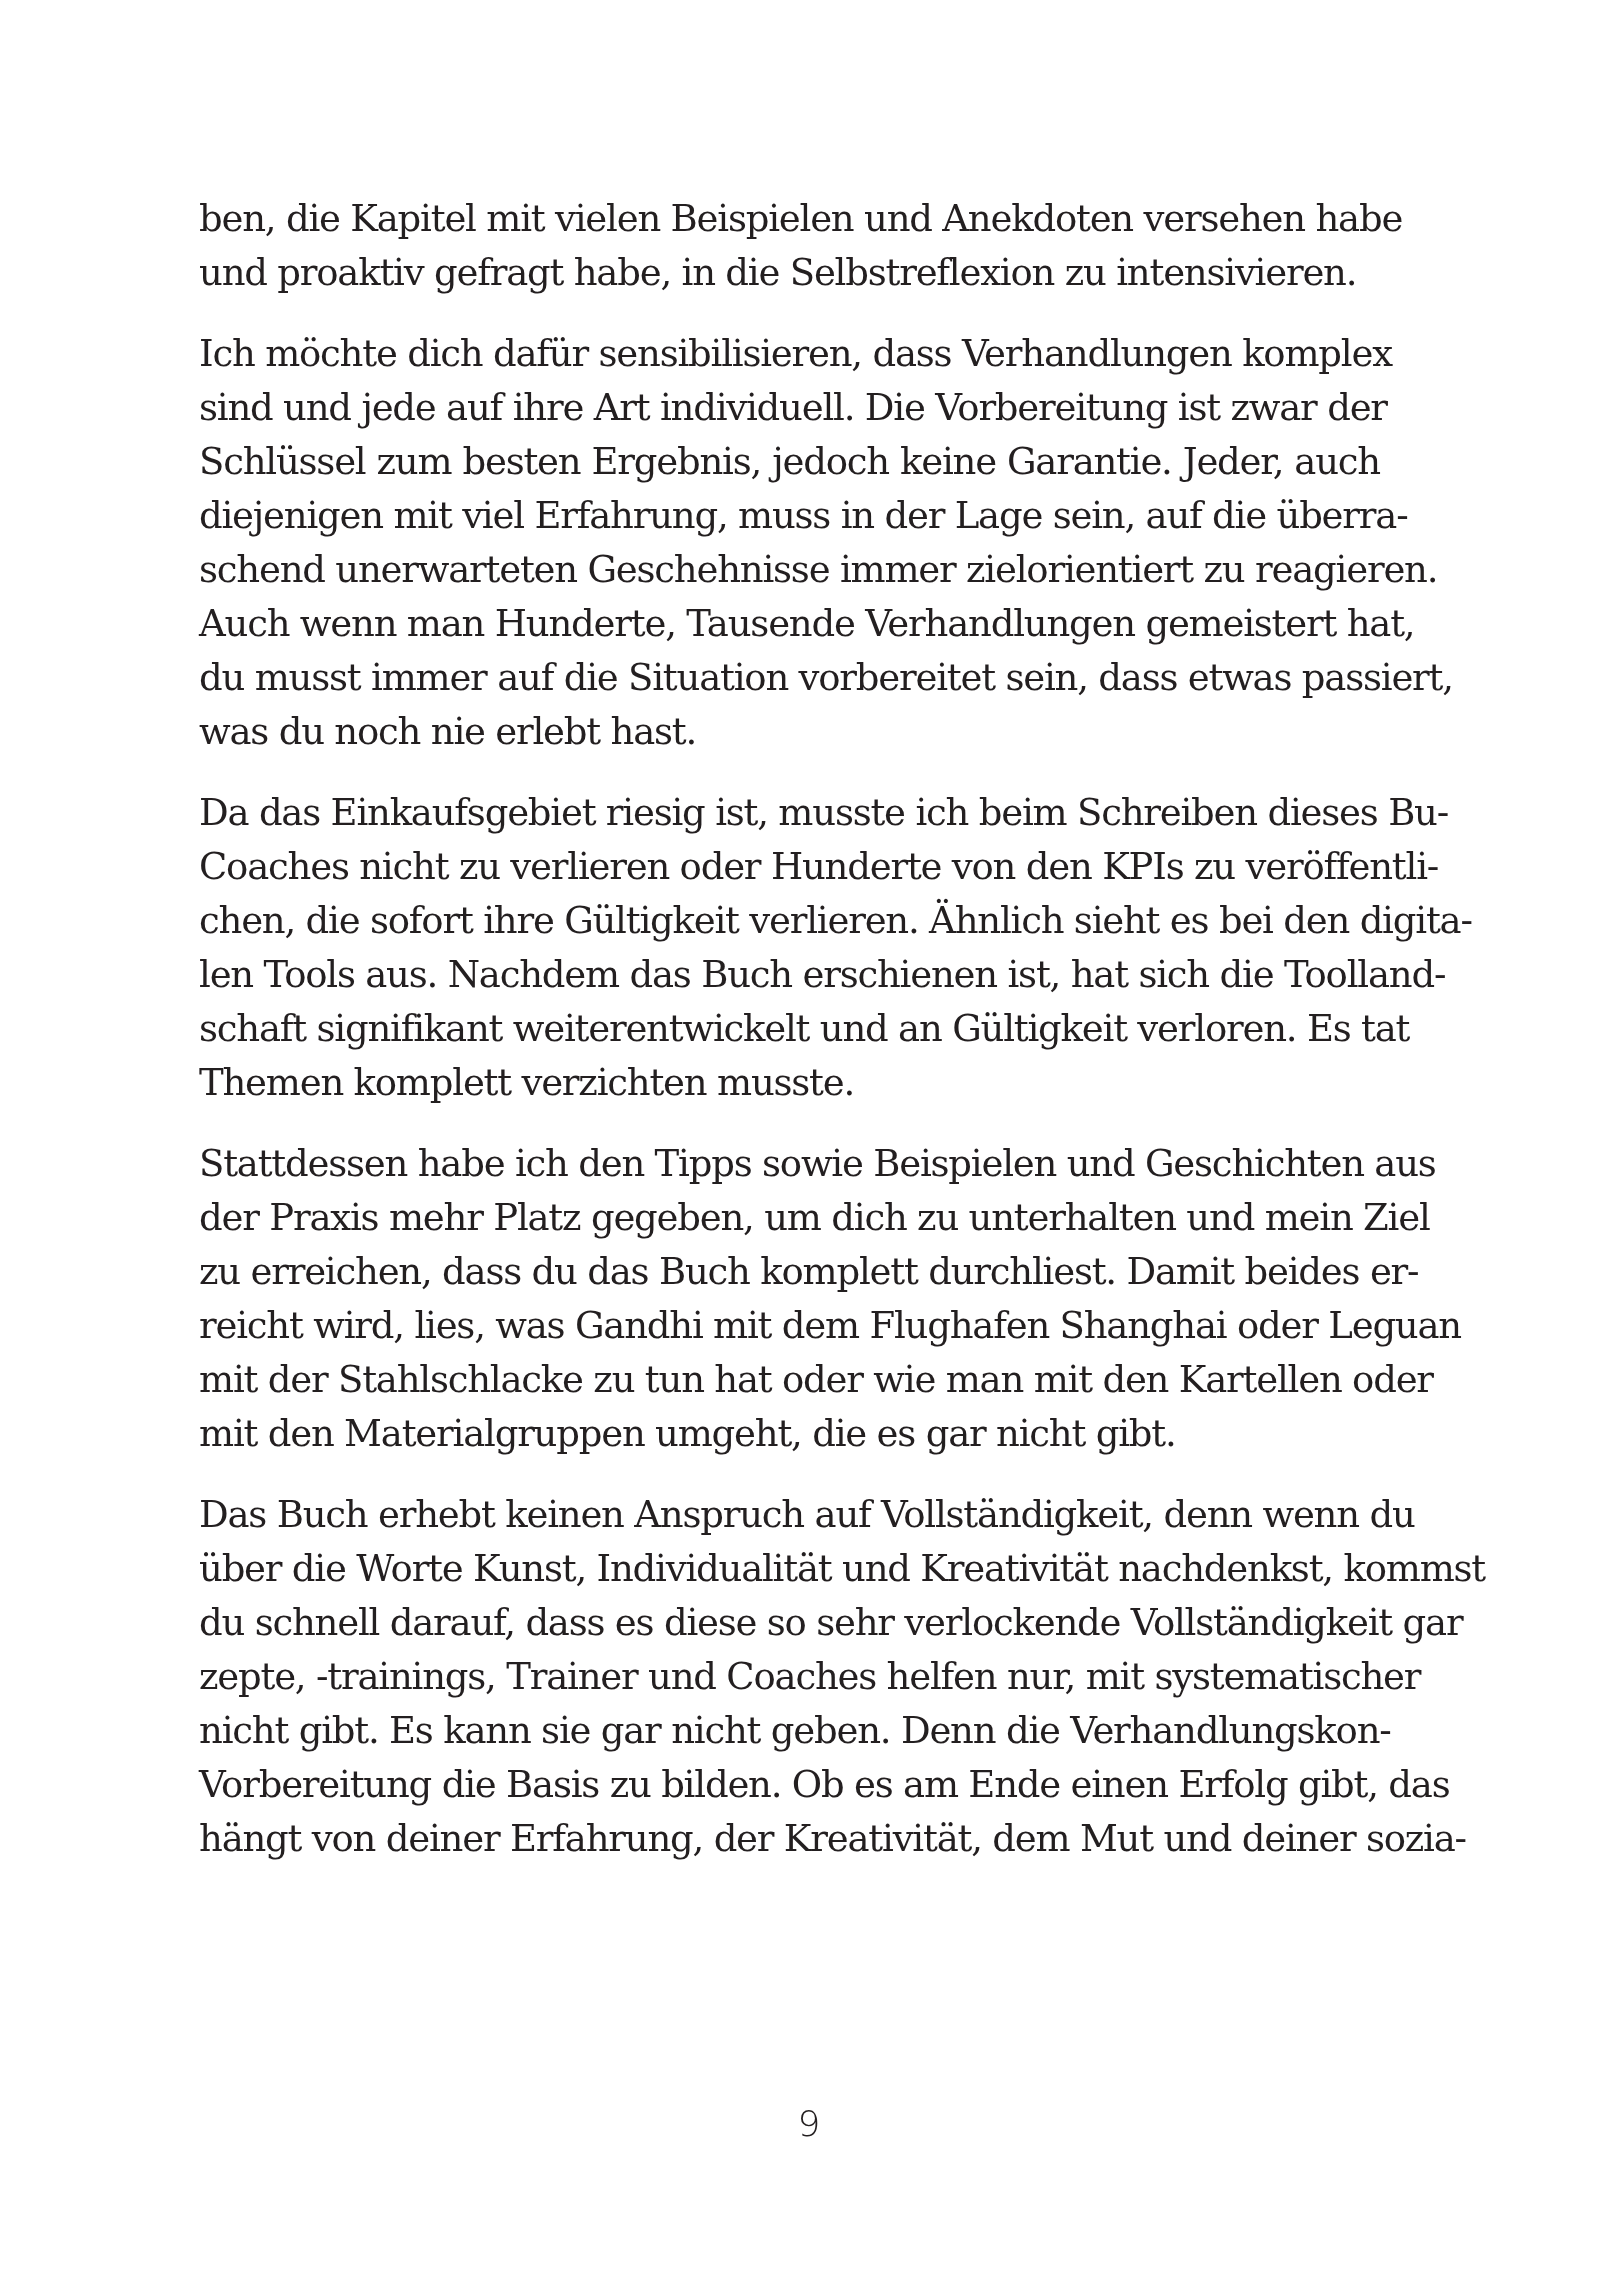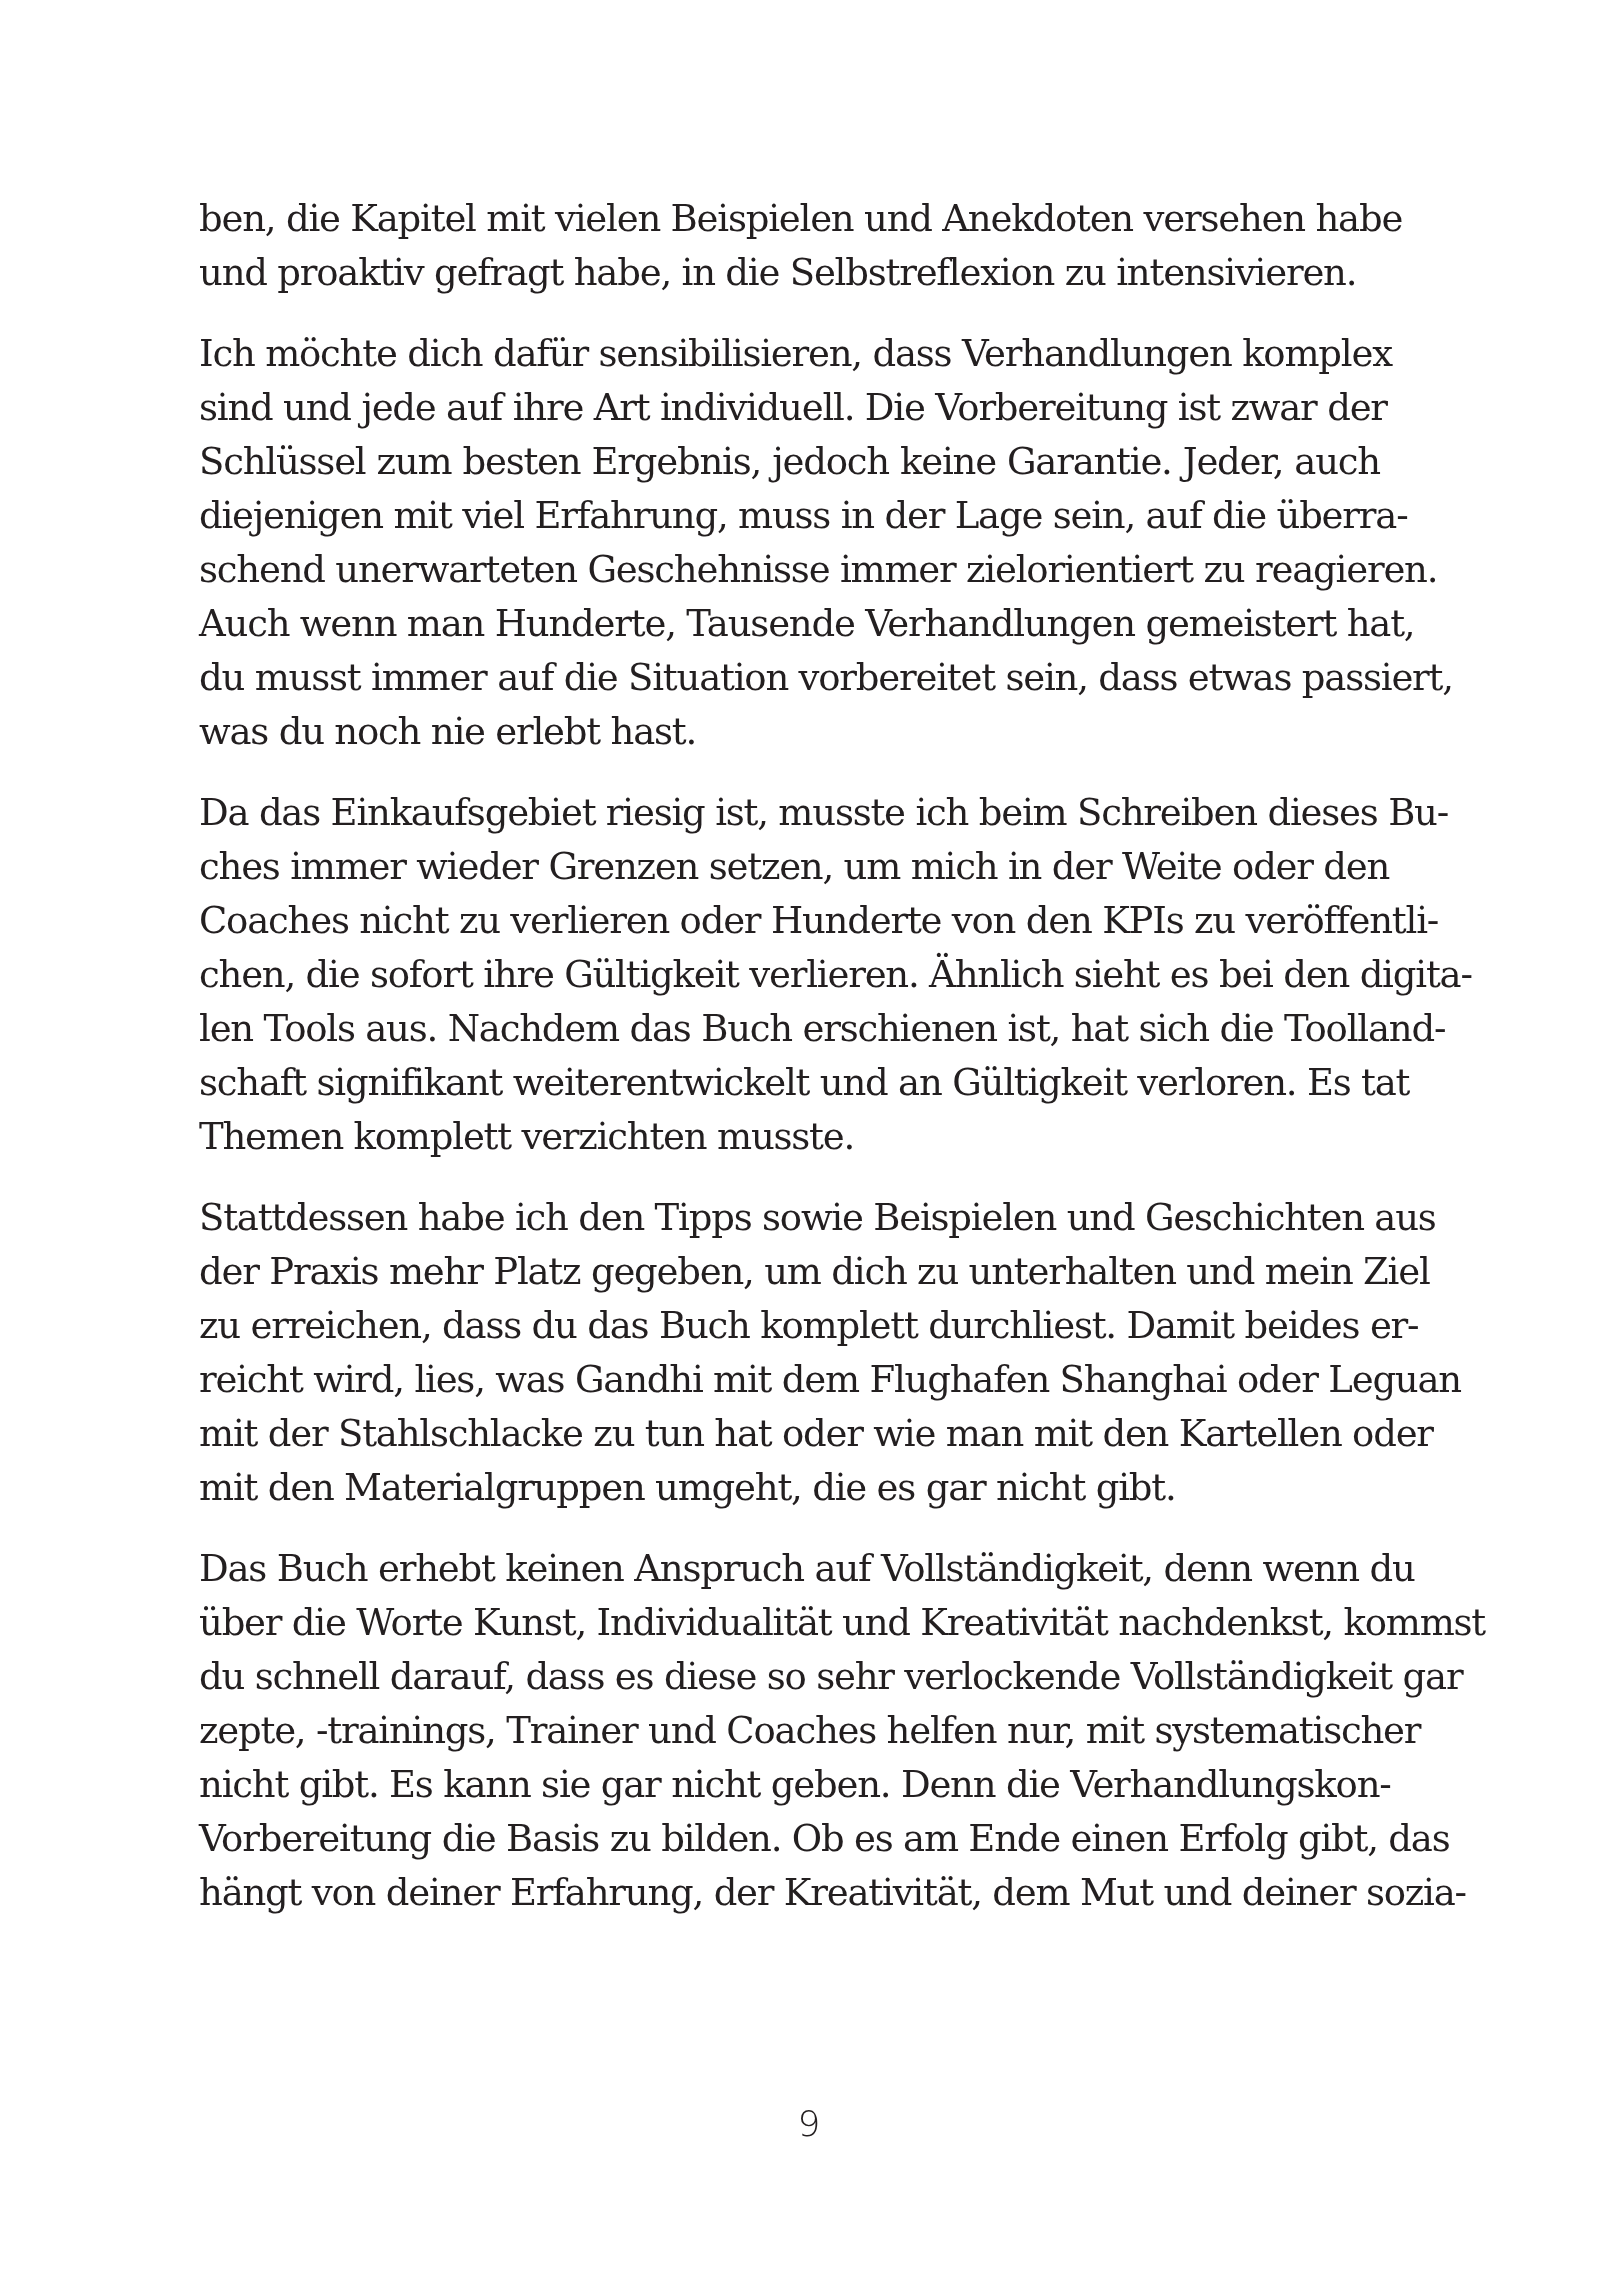--- a/index.html
+++ b/index.html
@@ -78,21 +78,20 @@
       <span class="line">Schlüssel zum besten Ergebnis, jedoch keine Garantie. Jeder, auch</span>
       <span class="line">diejenigen mit viel Erfahrung, muss in der Lage sein, auf die überra-</span>
       <span class="line">schend unerwarteten Geschehnisse immer zielorientiert zu reagieren.</span>
       <span class="line">Auch wenn man Hunderte, Tausende Verhandlungen gemeistert hat,</span>
       <span class="line">du musst immer auf die Situation vorbereitet sein, dass etwas passiert,</span>
       <span class="line last">was du noch nie erlebt hast.</span>
     </p>
 
     <p class="paragraph">
       <span class="line">Da das Einkaufsgebiet riesig ist, musste ich beim Schreiben dieses Bu-</span>
-      <span class="line">ches immer wieder Grenzen setzen, um mich in der Weite oder den</span>
       <span class="line">Coaches nicht zu verlieren oder Hunderte von den KPIs zu veröffentli-</span>
       <span class="line">chen, die sofort ihre Gültigkeit verlieren. Ähnlich sieht es bei den digita-</span>
       <span class="line">len Tools aus. Nachdem das Buch erschienen ist, hat sich die Toolland-</span>
       <span class="line">schaft signifikant weiterentwickelt und an Gültigkeit verloren. Es tat</span>
       <span class="line last">Themen komplett verzichten musste.</span>
     </p>
 
     <p class="paragraph">
       <span class="line">Stattdessen habe ich den Tipps sowie Beispielen und Geschichten aus</span>
       <span class="line">der Praxis mehr Platz gegeben, um dich zu unterhalten und mein Ziel</span>

